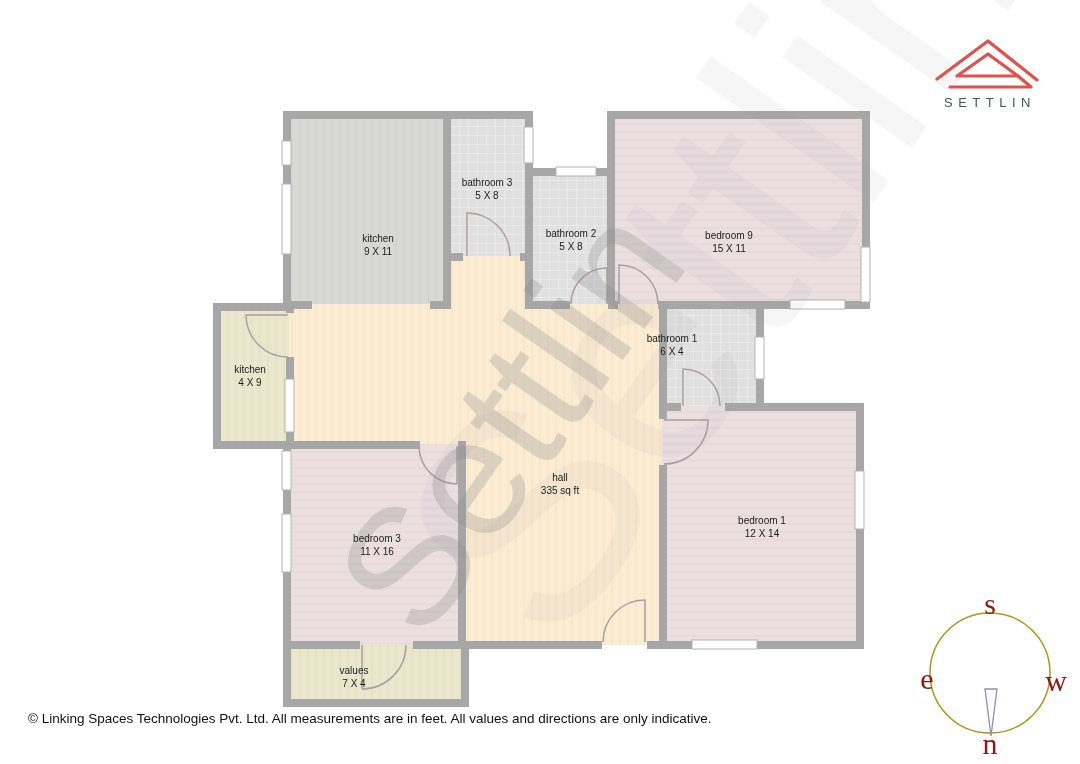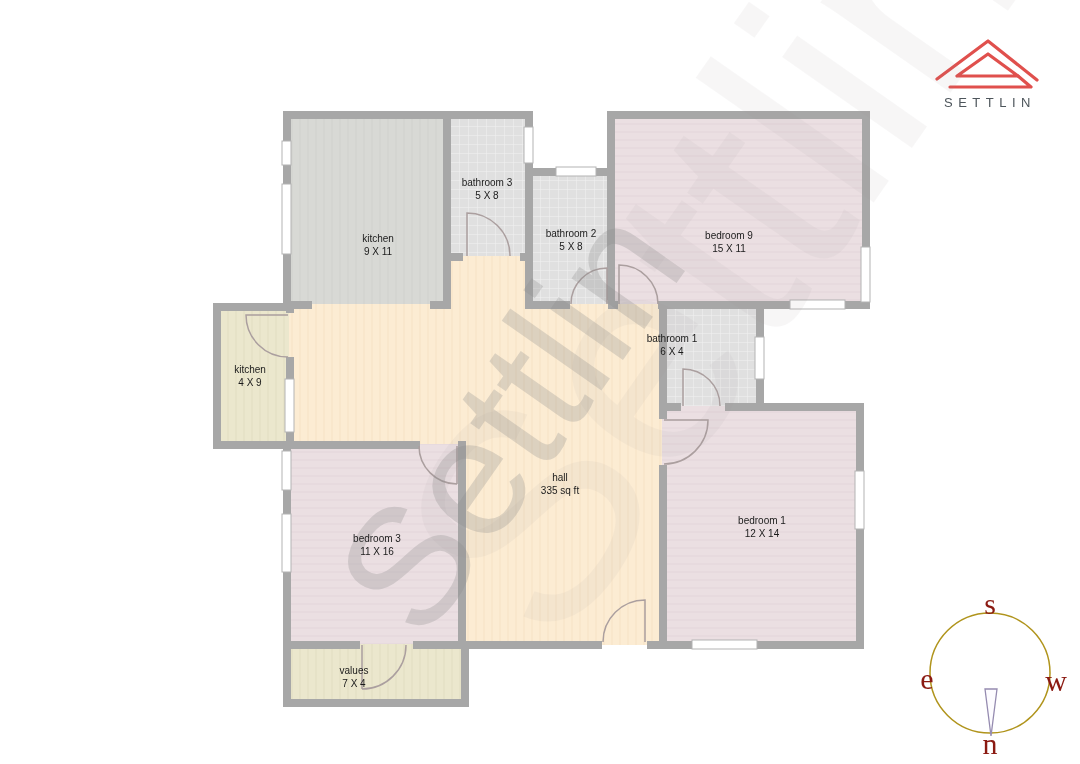--- a/index.html
+++ b/index.html
@@ -168,14 +168,15 @@
     <div>7 X 4</div>
   </div>
 
   <div class="brand-text">SETTLIN</div>
 
   <span class="compass-letter" style="left:990px;top:604px">s</span>
   <span class="compass-letter" style="left:927px;top:679px">e</span>
   <span class="compass-letter" style="left:1056px;top:681px">w</span>
   <span class="compass-letter" style="left:990px;top:744px">n</span>
 
+  <div class="footer-note">© Linking Spaces Technologies Pvt. Ltd. All measurements are in feet. All values and directions are only indicative.</div>
 
 </div>
 
 </body></html>

